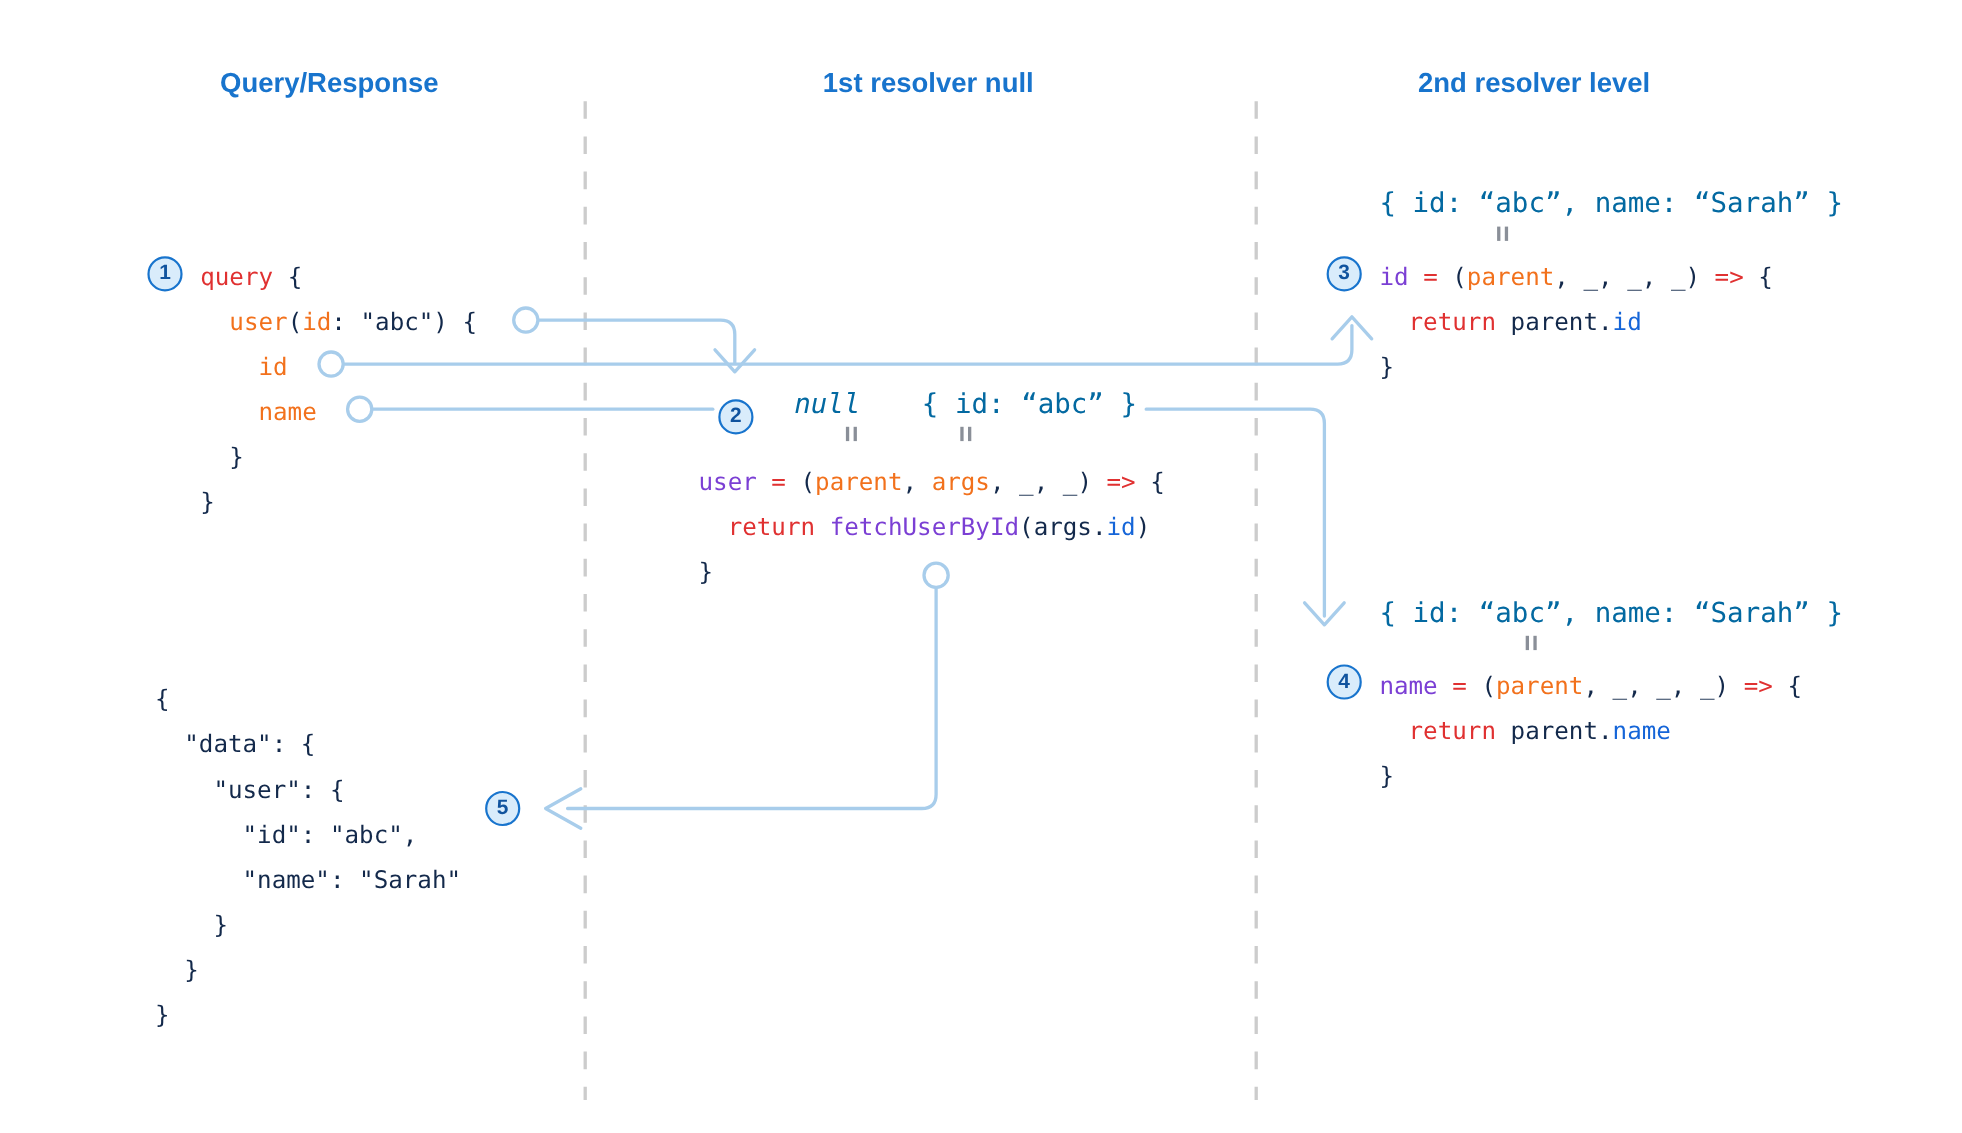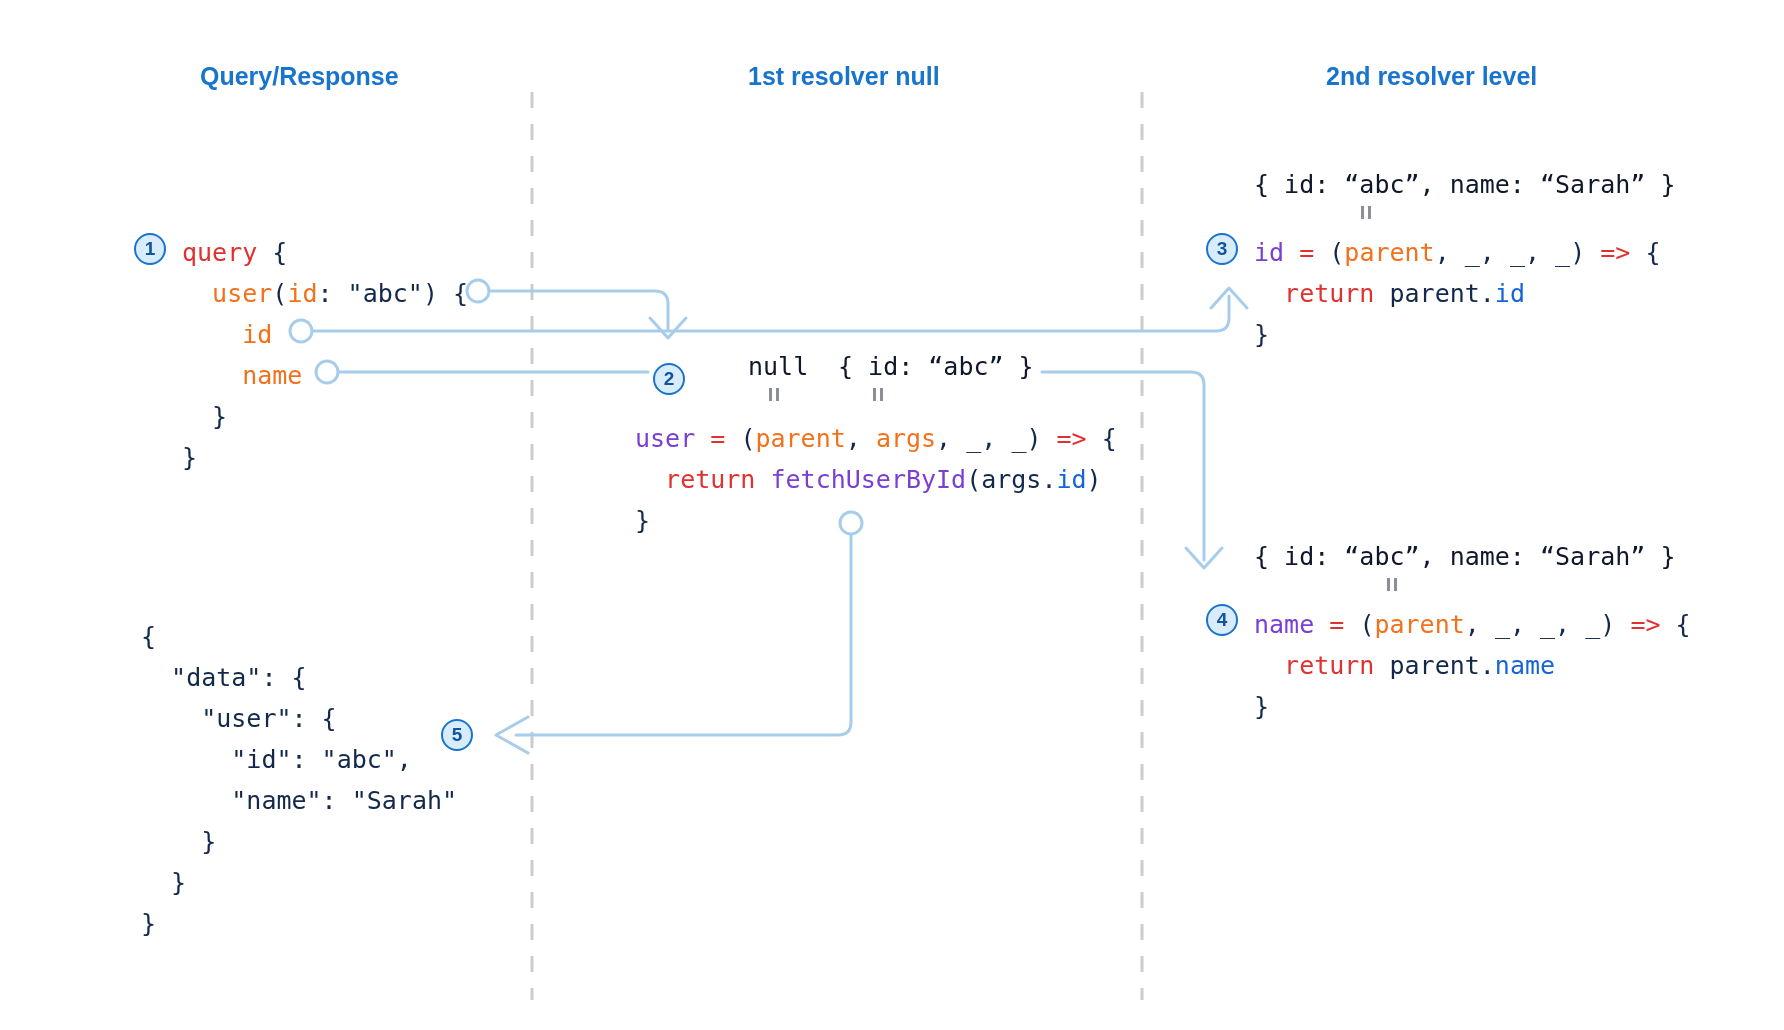--- a/index.html
+++ b/index.html
@@ -7,32 +7,32 @@
        font-family:"Liberation Sans",sans-serif;}
 
   #stage{position:absolute;left:0;top:0;width:1784px;height:1030px;padding-left:11px;}
 
   
   .col-head{position:absolute;font-family:"Liberation Sans",sans-serif;
             font-weight:bold;font-size:25px;color:#1874cd;white-space:nowrap;}
 
   
   .code{position:absolute;font-family:"DejaVu Sans Mono","Liberation Mono",monospace;
-        font-size:25px;line-height:41px;white-space:pre;color:#13294b;}
+        font-size:22px;line-height:41px;white-space:pre;color:#13294b;}
 
   
   .k-red{color:#e03131;}          
   .k-orange{color:#f2711c;}       
   .k-navy{color:#13294b;}         
   .k-purple{color:#7b3fd4;}       
   .k-blue{color:#1565d8;}         
 
   
   .anno{position:absolute;font-family:"DejaVu Sans Mono","Liberation Mono",monospace;
-        font-size:25px;color:#0f172a;white-space:pre;}
+        font-size:25px;color:#0369a1;white-space:pre;}
   .eqmark{position:absolute;width:11px;height:13px;}
   .eqmark i{position:absolute;top:0;width:3px;height:13px;background:#8a8f98;display:block;}
   .eqmark i:nth-child(1){left:0;}
   .eqmark i:nth-child(2){left:7px;}
 
   
   .badge{position:absolute;width:32px;height:32px;border-radius:50%;
          background:#d9ecfb;border:2px solid #1874cd;box-sizing:border-box;
          color:#10539e;font-weight:bold;font-size:19px;
          display:flex;align-items:center;justify-content:center;
@@ -72,33 +72,33 @@
     <g fill="#ffffff" stroke="#a8cdeb" stroke-width="3">
       <circle cx="478" cy="291" r="11"></circle>
       <circle cx="301" cy="331" r="11"></circle>
       <circle cx="327" cy="372" r="11"></circle>
       <circle cx="851" cy="523" r="11"></circle>
     </g>
   </svg>
 
   <div class="col-head" style="left:200px;top:62px;">Query/Response</div>
   <div class="col-head" style="left:748px;top:62px;">1st resolver null</div>
-  <div class="col-head" style="left:1326px;top:62px;">2nd resolver level</div>
+  <div class="col-head" style="left:1289px;top:62px;">2nd resolver level</div>
 
   <div class="badge" style="left:134px;top:233px;">1</div>
   <div class="badge" style="left:653px;top:363px;">2</div>
   <div class="badge" style="left:1206px;top:233px;">3</div>
   <div class="badge" style="left:1206px;top:604px;">4</div>
   <div class="badge" style="left:441px;top:719px;">5</div>
 
   <div class="code" id="query-block" style="left:182px;top:232px;"><div><span class="k-red">query</span><span class="k-navy"> {</span></div><div><span class="k-navy">  </span><span class="k-orange">user</span><span class="k-navy">(</span><span class="k-orange">id</span><span class="k-navy">: </span><span class="k-navy">"abc"</span><span class="k-navy">) {</span></div><div><span class="k-navy">    </span><span class="k-orange">id</span></div><div><span class="k-navy">    </span><span class="k-orange">name</span></div><div><span class="k-navy">  }</span></div><div><span class="k-navy">}</span></div></div>
 
   <div class="code" id="response-block" style="left:141px;top:616px;"><div><span class="k-navy">{</span></div><div><span class="k-navy">  "data": {</span></div><div><span class="k-navy">    "user": {</span></div><div><span class="k-navy">      "id": "abc",</span></div><div><span class="k-navy">      "name": "Sarah"</span></div><div><span class="k-navy">    }</span></div><div><span class="k-navy">  }</span></div><div><span class="k-navy">}</span></div></div>
 
-  <div class="anno" style="left:748px;top:352px;">null</div>
+  <div class="anno" style="left:722px;top:352px;font-style:italic;">null</div>
   <div class="eqmark" style="left:769px;top:388px;">
       <i></i>
       <i></i>
     </div>
 
   <div class="anno" style="left:838px;top:352px;text-align:right;">{ id: “abc” }</div>
   <div class="eqmark" style="left:873px;top:388px;">
       <i></i>
       <i></i>
     </div>

